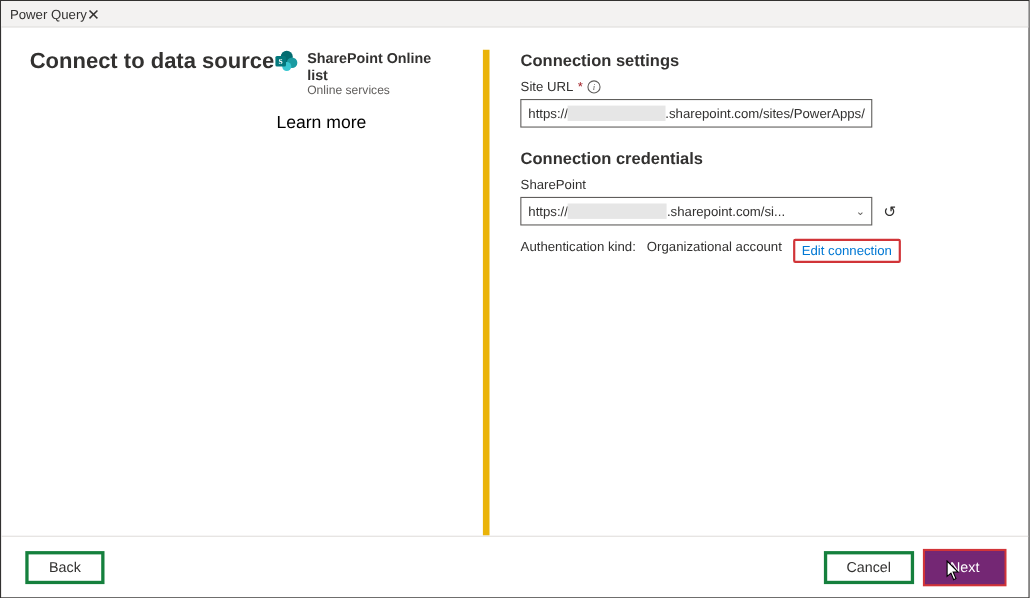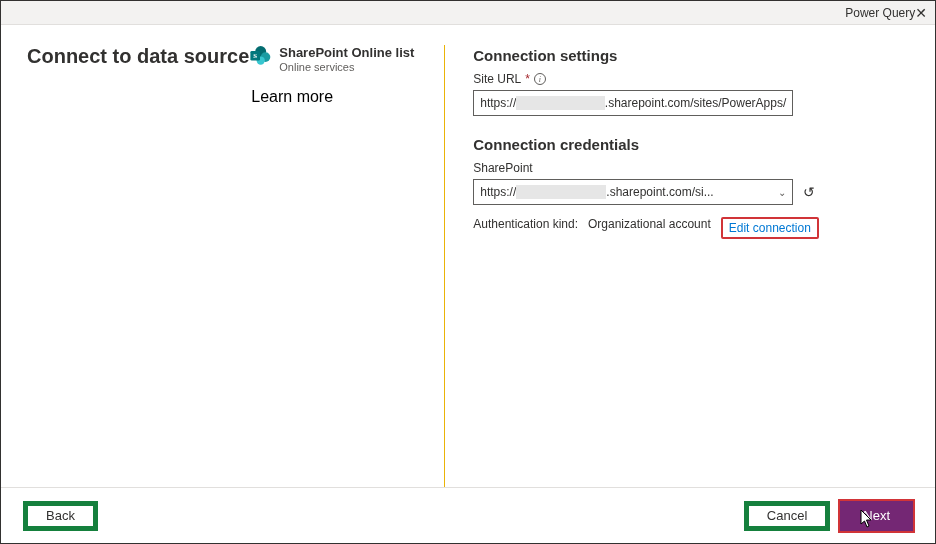--- a/index.html
+++ b/index.html
@@ -15,21 +15,21 @@
       flex-direction: column;
       overflow: hidden;
     }
     
     .titlebar {
       height: 24px;
       background: #f3f2f1;
       border-bottom: 1px solid #e1dfdd;
       display: flex;
       align-items: center;
-      justify-content: flex-end;
+      justify-content: flex-start;
       padding: 0 8px;
       font-size: 12px;
     }
     .close-x {
       font-family: "Segoe UI Symbol", sans-serif;
       font-size: 14px;
       line-height: 1;
       cursor: pointer;
       color: #323130;
     }
@@ -47,21 +47,21 @@
       color: #323130;
       margin-bottom: 18px;
     }
     .columns {
       display: flex;
       flex: 1;
       overflow: hidden;
     }
     .left-col {
       width: 196px;
-      border-right: 1px solid #eab308;
+      border-right: 6px solid #eab308;
       padding-right: 28px;
     }
     .source-row {
       display: flex;
       align-items: flex-start;
       gap: 8px;
       margin-bottom: 14px;
     }
     .sp-icon {
       width: 22px;
@@ -172,21 +172,21 @@
       display: flex;
       align-items: center;
       padding: 0 22px;
       gap: 10px;
     }
     .spacer { flex: 1; }
     .btn {
       height: 30px;
       min-width: 72px;
       padding: 0 18px;
-      border: 5px solid #15803d;
+      border: 3px solid #15803d;
       background: #fff;
       font-family: inherit;
       font-size: 13px;
       cursor: pointer;
       color: #323130;
     }
     .btn-primary {
       background: #742774;
       border-color: #742774;
       color: #fff;

